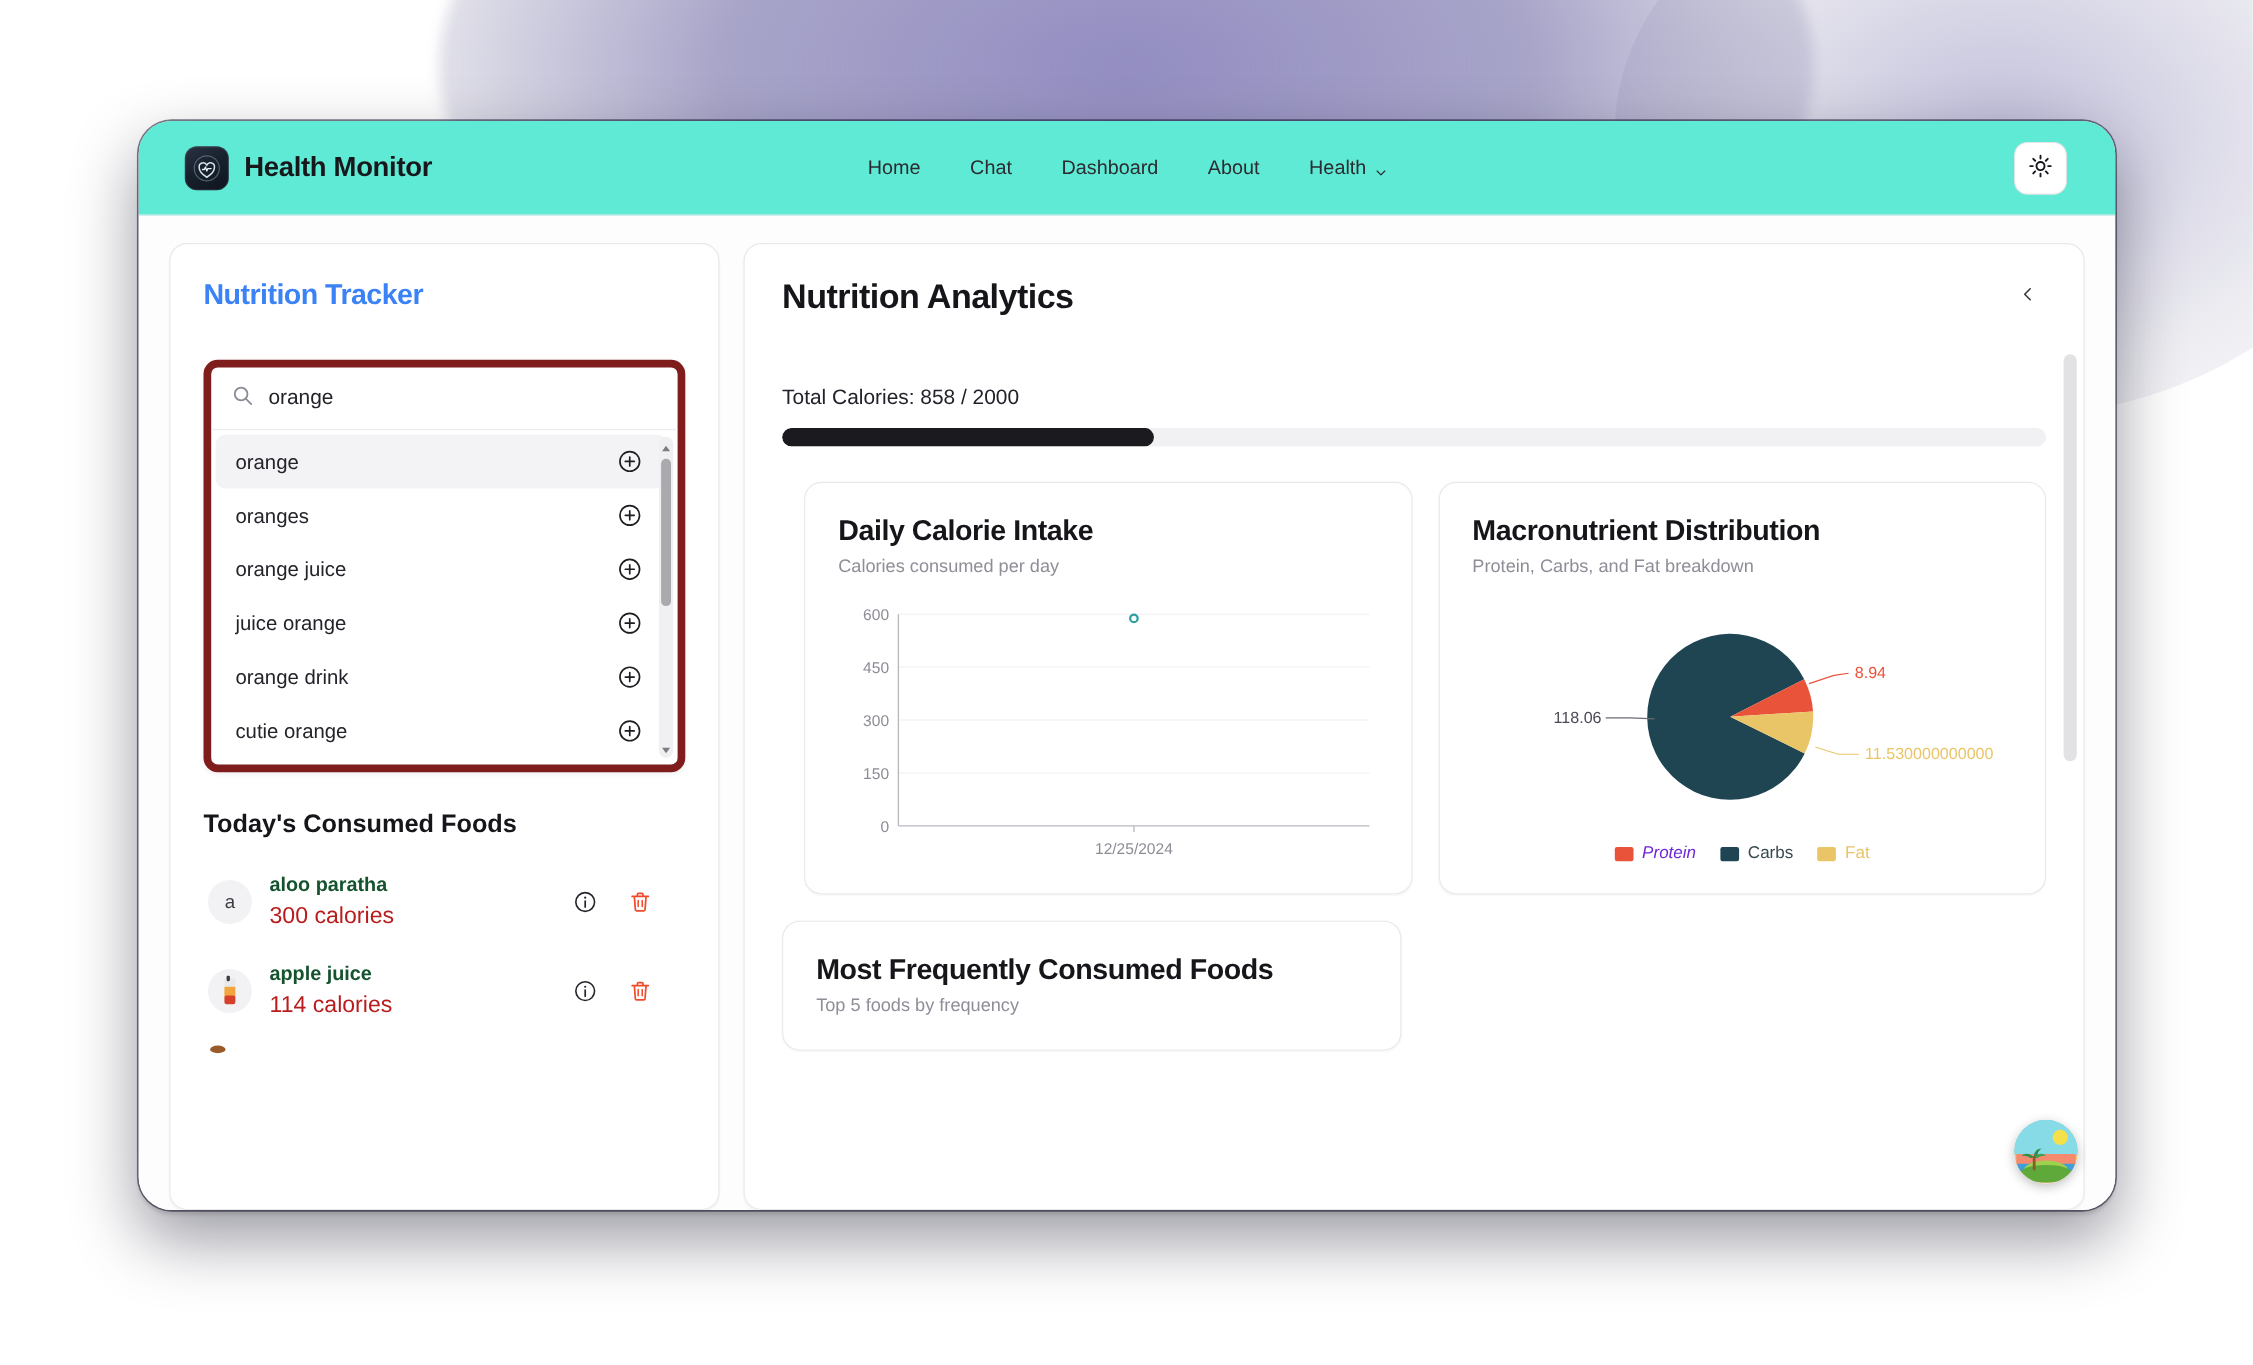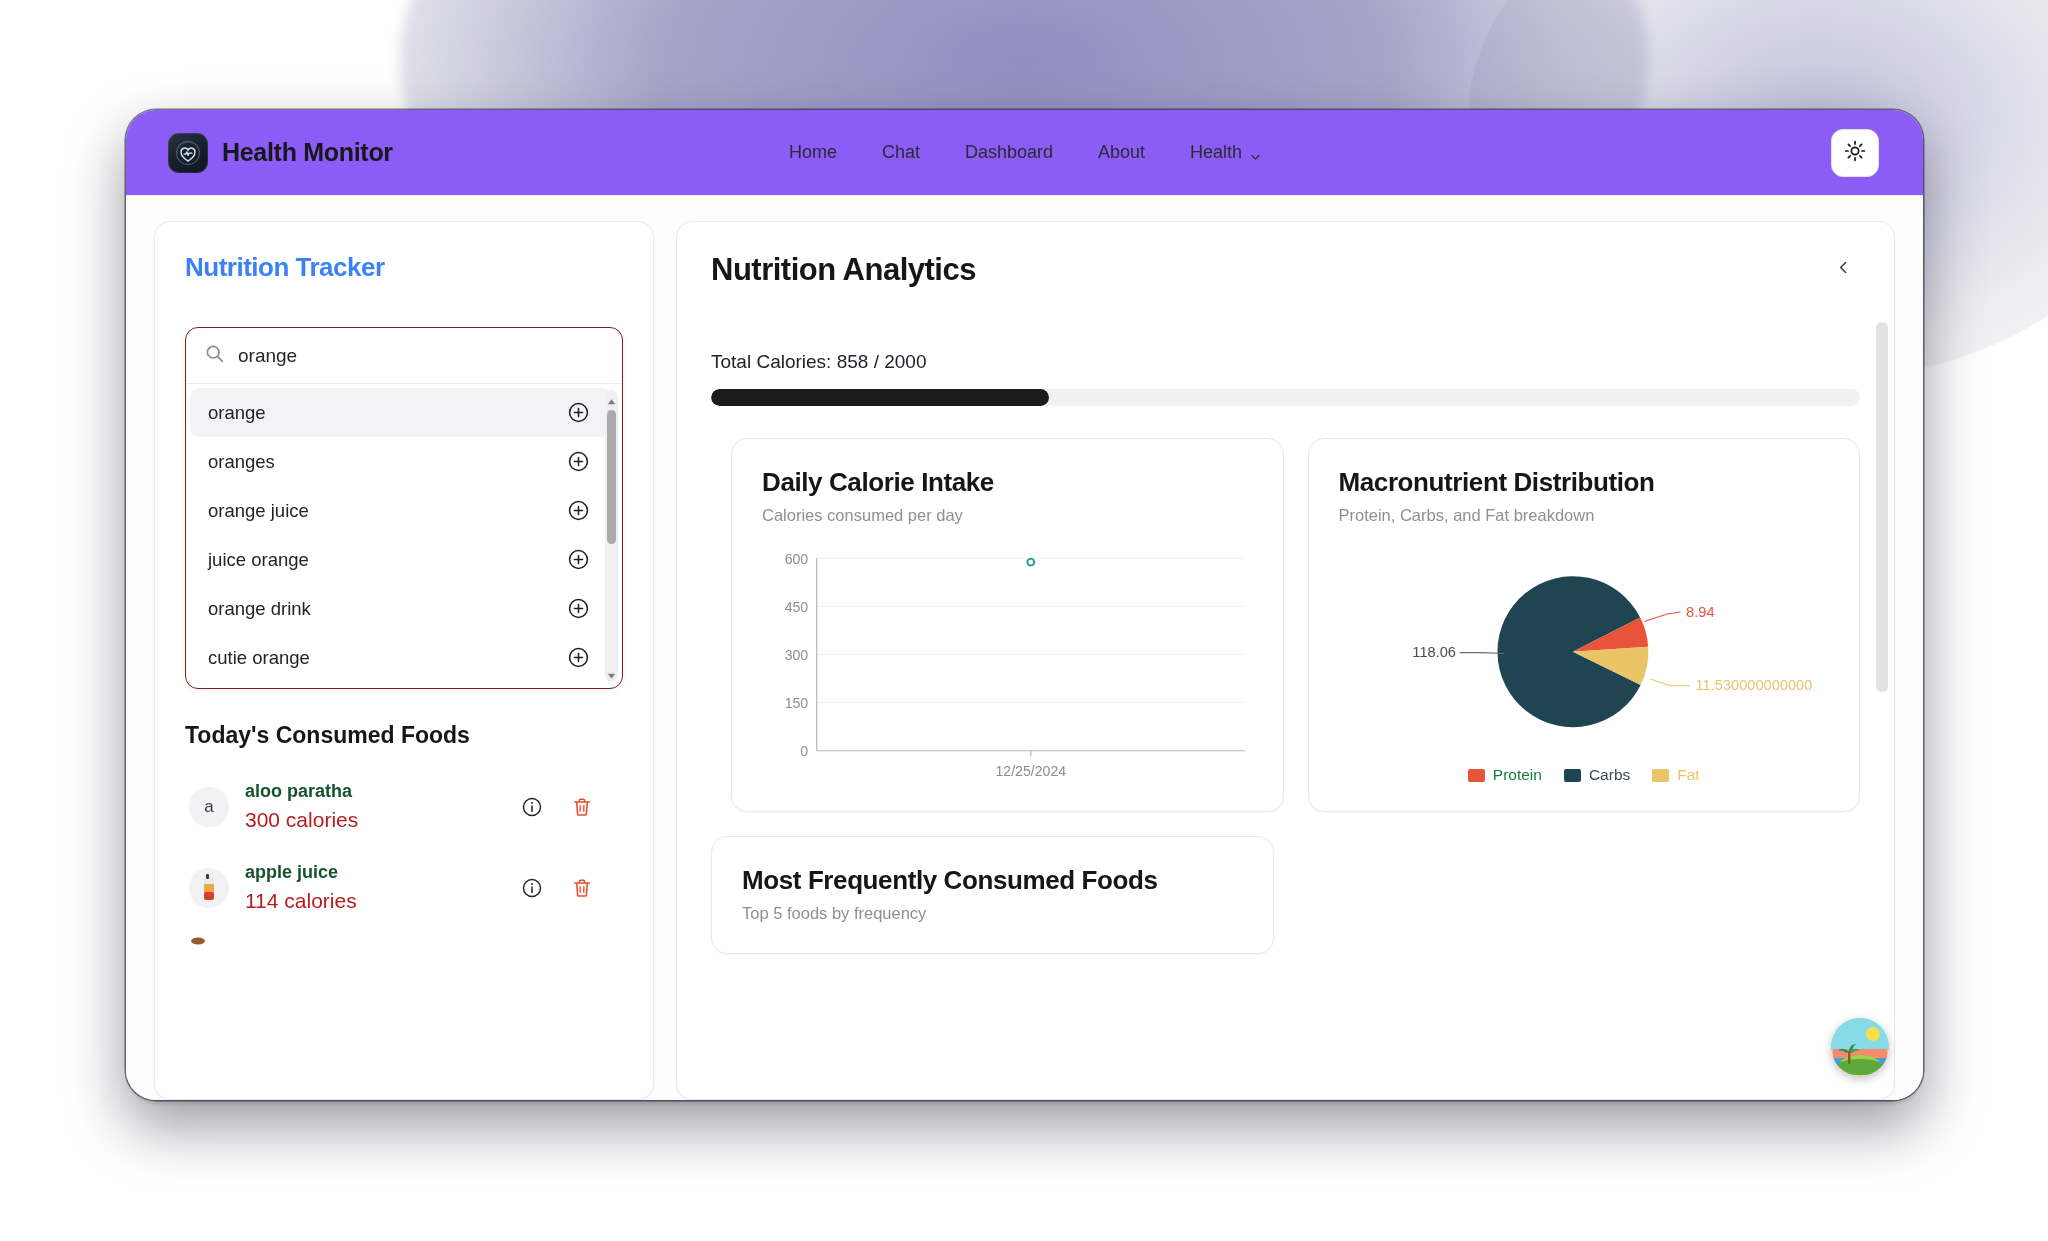--- a/index.html
+++ b/index.html
@@ -28,21 +28,21 @@
   .window {
     position: absolute; left: 126px; top: 110px; width: 1797px; height: 990px;
     background: #ffffff; border-radius: 30px;
     box-shadow: 0 4px 3px rgba(0,0,0,0.10), 0 26px 60px rgba(10,10,30,0.42),
                 0 0 0 1.5px rgba(20,20,48,0.55);
     overflow: hidden; display: flex; flex-direction: column;
   }
   
   .topnav {
     height: 86px; min-height: 86px; display: flex; align-items: center;
-    padding: 0 44px 0 42px; border-bottom: 1px solid #ededf0; background: #8b5cf6;
+    padding: 0 44px 0 42px; border-bottom: 1px solid #ededf0; background: #5eead4;
     position: relative;
   }
   .brand { display: flex; align-items: center; gap: 14px; }
   .brand-logo {
     width: 40px; height: 40px; border-radius: 11px; flex: none;
     background: linear-gradient(150deg,#2a3344 0%, #18202c 48%, #0e1520 100%);
     display: flex; align-items: center; justify-content: center;
     box-shadow: inset 0 0 0 1px rgba(255,255,255,0.10);
   }
   .brand-title { font-size: 25px; font-weight: 700; color: #17171c; letter-spacing: -0.3px; }
@@ -66,21 +66,21 @@
     background: #fdfdfd; min-height: 0;
   }
   .card-outer {
     background: #fff; border: 1px solid #e9e9ec; border-radius: 16px;
     box-shadow: 0 1px 2px rgba(16,16,40,0.04);
   }
   
   .left-panel { width: 500px; min-width: 500px; padding: 30px 30px 0 30px; overflow: hidden; position: relative; }
   .panel-title { font-size: 26px; font-weight: 700; color: #3b82f6; letter-spacing: -0.5px; margin-bottom: 44px; }
   .search-wrap {
-    border: 1px solid #7f1d1d; border-radius: 13px; background: #fff;
+    border: 7px solid #7f1d1d; border-radius: 13px; background: #fff;
     box-shadow: 0 2px 5px rgba(20,20,45,0.05); overflow: hidden;
   }
   .search-row { display: flex; align-items: center; gap: 13px; padding: 15px 18px; }
   .search-input {
     border: 0; outline: none; font-size: 19px; color: #23232a; flex: 1;
     font-family: "Liberation Sans", sans-serif; background: transparent;
   }
   .search-input::placeholder { color: #9a9aa3; }
   .suggest-list {
     border-top: 1px solid #ededf0; max-height: 320px; overflow: hidden;
@@ -431,21 +431,21 @@
                 <path d="M324 79 L348 71 L362 69" stroke="#e8533a"></path>
                 <path d="M330 140 L352 147 L372 147" stroke="#e9c567"></path>
               </g>
               <text id="pl-carbs" x="124" y="117" font-family="Liberation Sans, sans-serif" font-size="15.5" fill="#4b4b55" text-anchor="end">118.06</text>
               <text id="pl-protein" x="368" y="74" font-family="Liberation Sans, sans-serif" font-size="15.5" fill="#e8533a">8.94</text>
               <text id="pl-fat" x="378" y="152" font-family="Liberation Sans, sans-serif" font-size="15.5" fill="#e9c567">11.530000000000</text>
             </svg>
             <div class="legend">
               <div class="legend-item">
                 <span class="legend-swatch" id="sw0" style="background: rgb(232, 83, 58);"></span>
-                <span id="lg0" style="color: #15803d;">Protein</span>
+                <span id="lg0" style="color: #6d28d9; font-style: italic;">Protein</span>
               </div>
               <div class="legend-item">
                 <span class="legend-swatch" id="sw1" style="background: rgb(32, 69, 82);"></span>
                 <span id="lg1" style="color: rgb(58, 74, 82);">Carbs</span>
               </div>
               <div class="legend-item">
                 <span class="legend-swatch" id="sw2" style="background: rgb(233, 197, 103);"></span>
                 <span id="lg2" style="color: rgb(233, 197, 103);">Fat</span>
               </div>
             </div>

